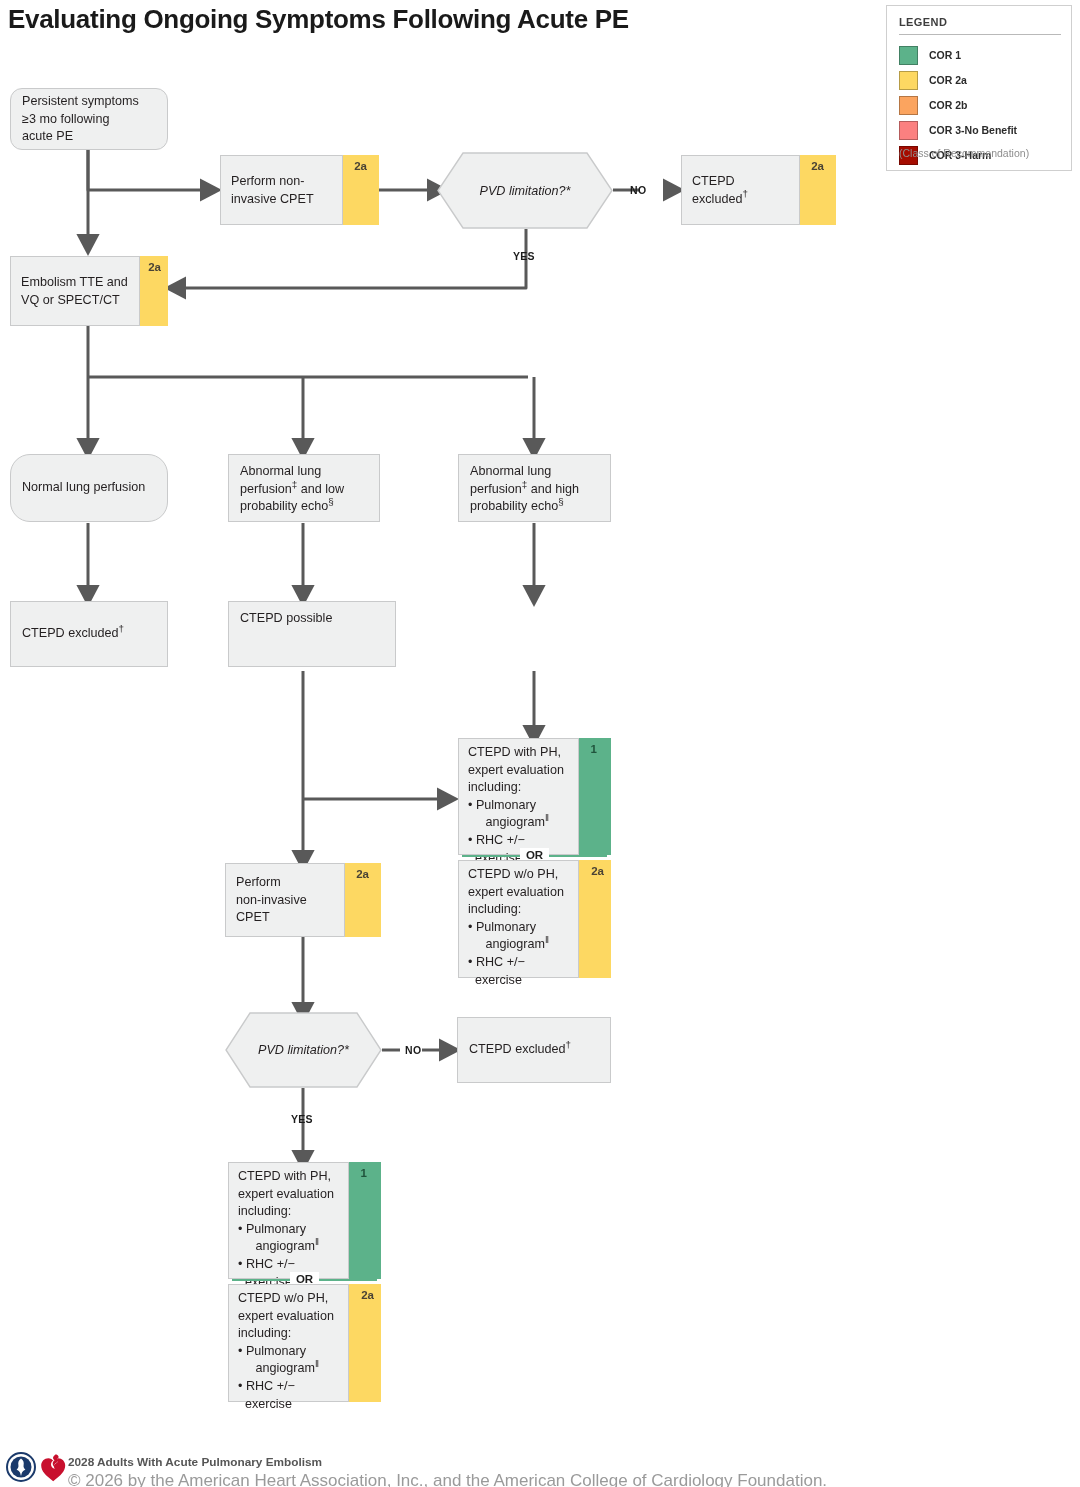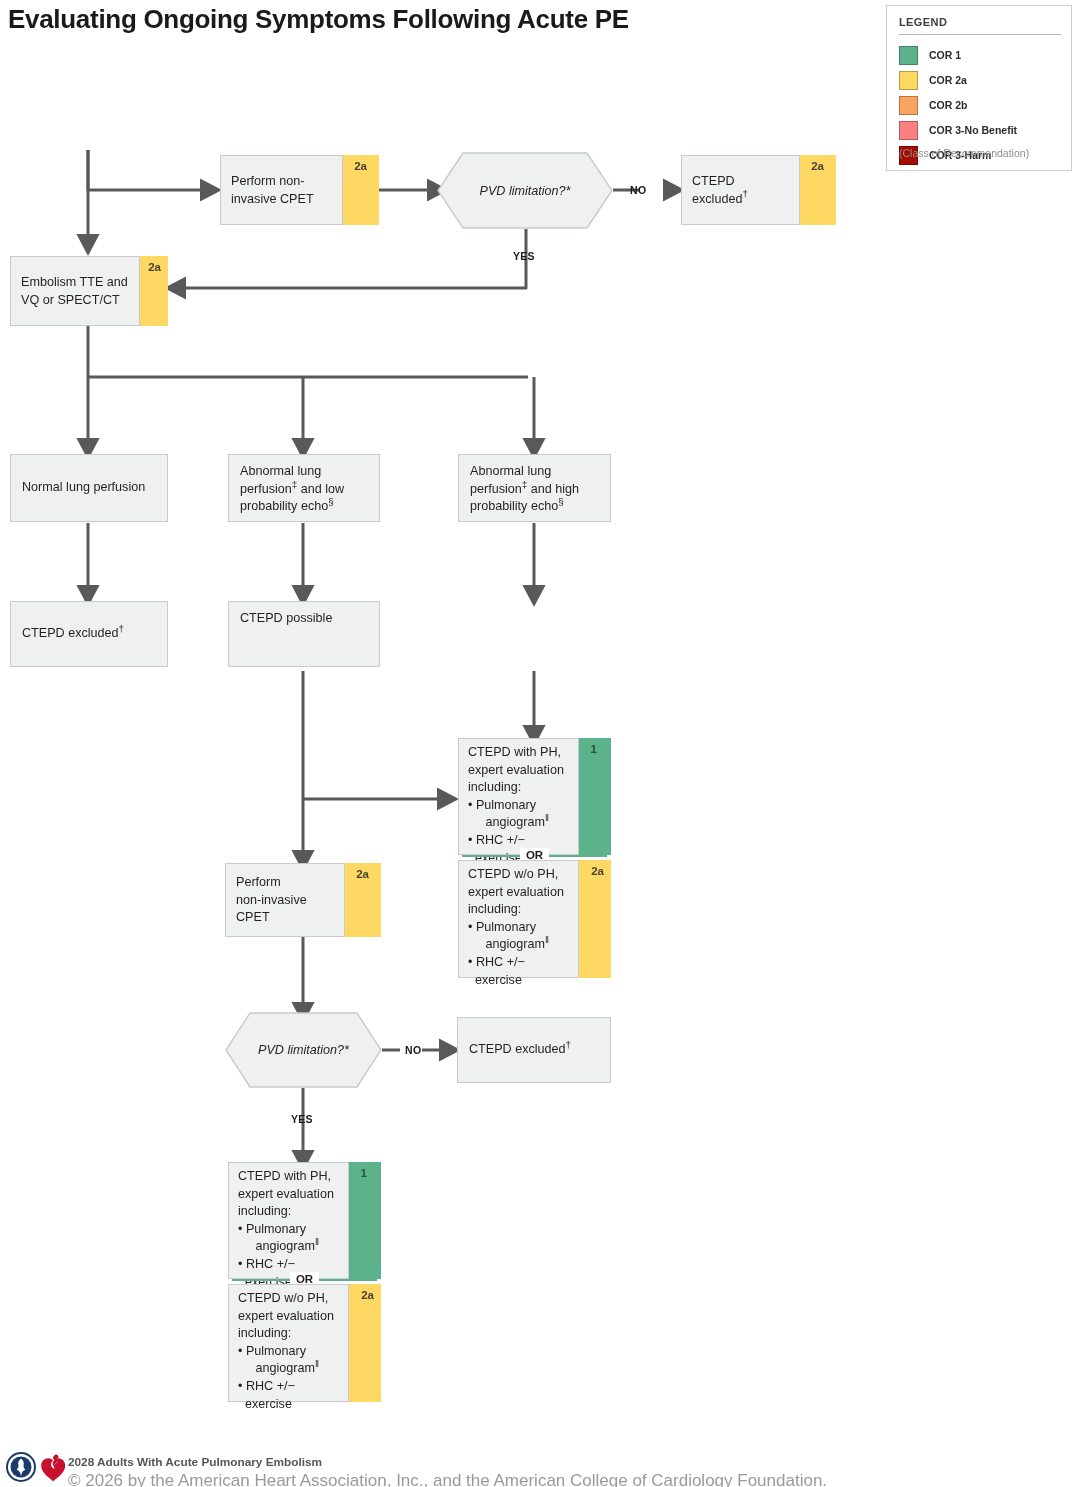--- a/index.html
+++ b/index.html
@@ -205,20 +205,25 @@
 
       <path d="M303,937 L303,1012" marker-end="url(#ah)"></path>
 
       <path d="M382,1050 L400,1050"></path>
       <path d="M422,1050 L449,1050" marker-end="url(#ah)"></path>
 
       <path d="M303,1088 L303,1160" marker-end="url(#ah)"></path>
     </g>
   </svg>
 
+  <div class="node rounded vcenter" style="left:10px;top:88px;width:158px;height:62px;">
+    <div class="txt" style="white-space:pre-line">Persistent symptoms
+≥3 mo following
+acute PE</div>
+  </div>
 
   <div class="cor vcenter" style="left:220px;top:155px;width:159px;height:70px;">
     <div class="plate" style="background:#fdd862"></div>
     <div class="card" style="right:36px;"></div>
     <div class="cortag" style="right:12px;">2a</div>
     <div class="txt" style="right:44px;white-space:pre-line;top:50%;transform:translateY(-50%);">Perform non-
 invasive CPET</div>
   </div>
 
   <div class="hex" style="left:437px;top:152px;width:176px;height:77px;">
@@ -236,37 +241,37 @@
   </div>
 
   <div class="cor vcenter" style="left:10px;top:256px;width:158px;height:70px;">
     <div class="plate" style="background:#fdd862"></div>
     <div class="card" style="right:28px;"></div>
     <div class="cortag" style="right:7px;">2a</div>
     <div class="txt" style="right:36px;white-space:pre-line;top:50%;transform:translateY(-50%);">Embolism TTE and
 VQ or SPECT/CT</div>
   </div>
 
-  <div class="node vcenter" style="left:10px;top:454px;width:158px;height:68px;">
+  <div class="node vcenter" style="left:10px;top:454px;width:158px;height:68px;border-radius:20px;">
     <div class="txt" style="top:50%;transform:translateY(-50%);">Normal lung perfusion</div>
   </div>
 
   <div class="node" style="left:228px;top:454px;width:152px;height:68px;">
     <div class="txt">Abnormal lung<br>perfusion<sup>‡</sup> and low<br>probability echo<sup>§</sup></div>
   </div>
 
   <div class="node" style="left:458px;top:454px;width:153px;height:68px;">
     <div class="txt">Abnormal lung<br>perfusion<sup>‡</sup> and high<br>probability echo<sup>§</sup></div>
   </div>
 
   <div class="node vcenter" style="left:10px;top:601px;width:158px;height:66px;">
     <div class="txt" style="top:50%;transform:translateY(-50%);">CTEPD excluded<sup>†</sup></div>
   </div>
 
-  <div class="node" style="left:228px;top:601px;width:152px;height:66px;">
+  <div class="node" style="left:228px;top:601px;width:168px;height:66px;">
     <div class="txt">CTEPD possible</div>
   </div>
 
 
   <div class="dual" style="left:458px;top:738px;width:153px;height:240px;">
 
     <div class="seg" style="top:0;height:117px;">
       <div class="plate" style="background:#5cb28a"></div>
       <div class="card" style="right:32px;"></div>
       <div class="cortag" style="right:14px;color:#20543c;">1</div>

